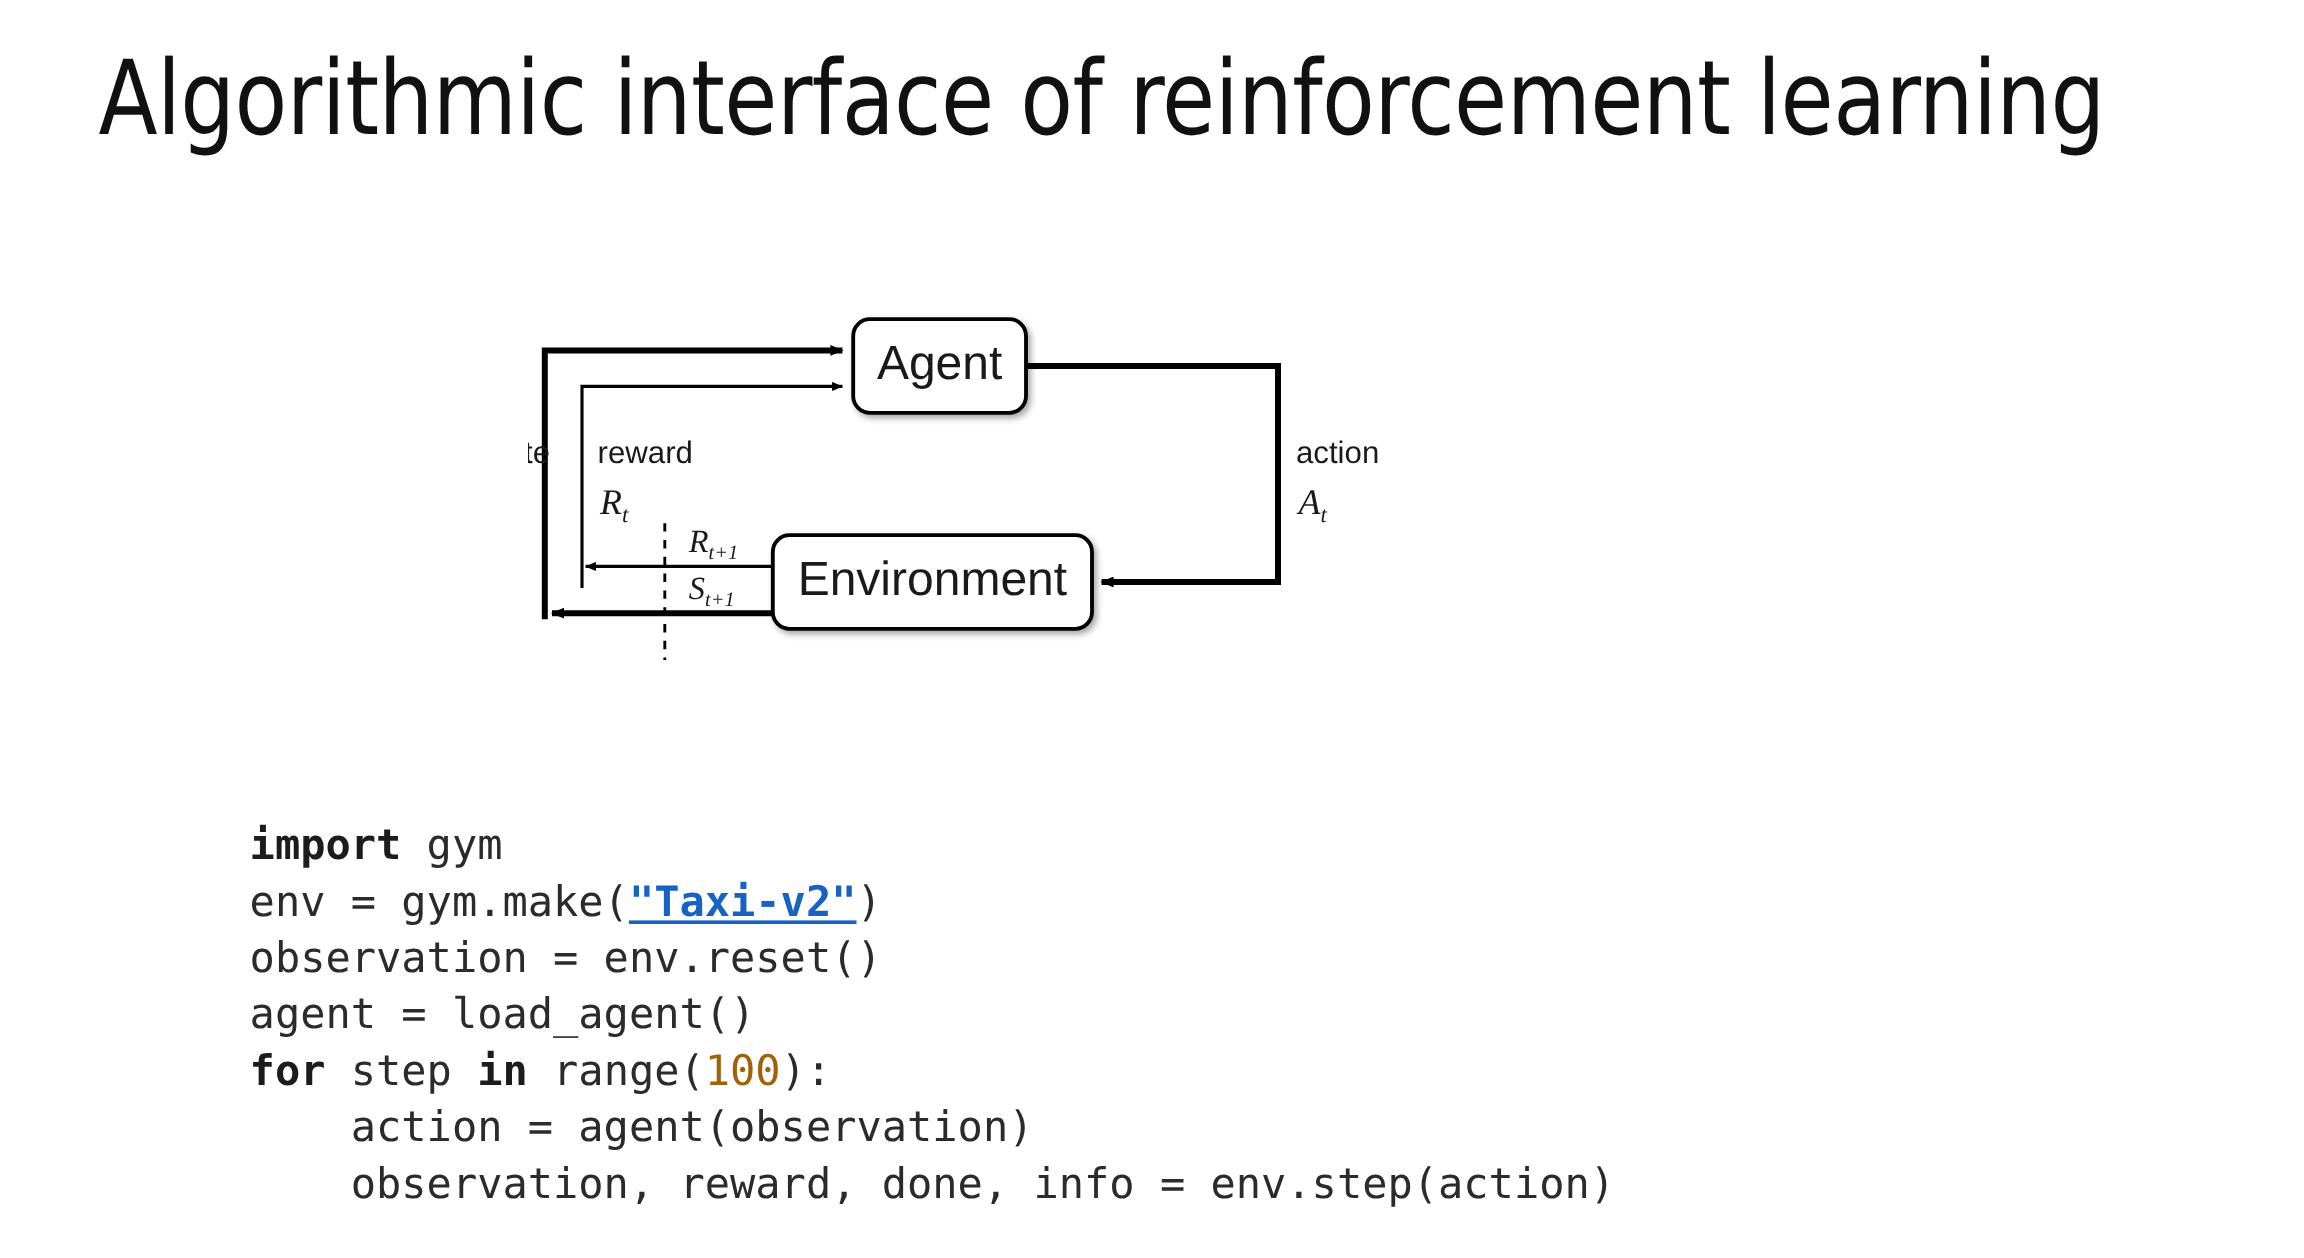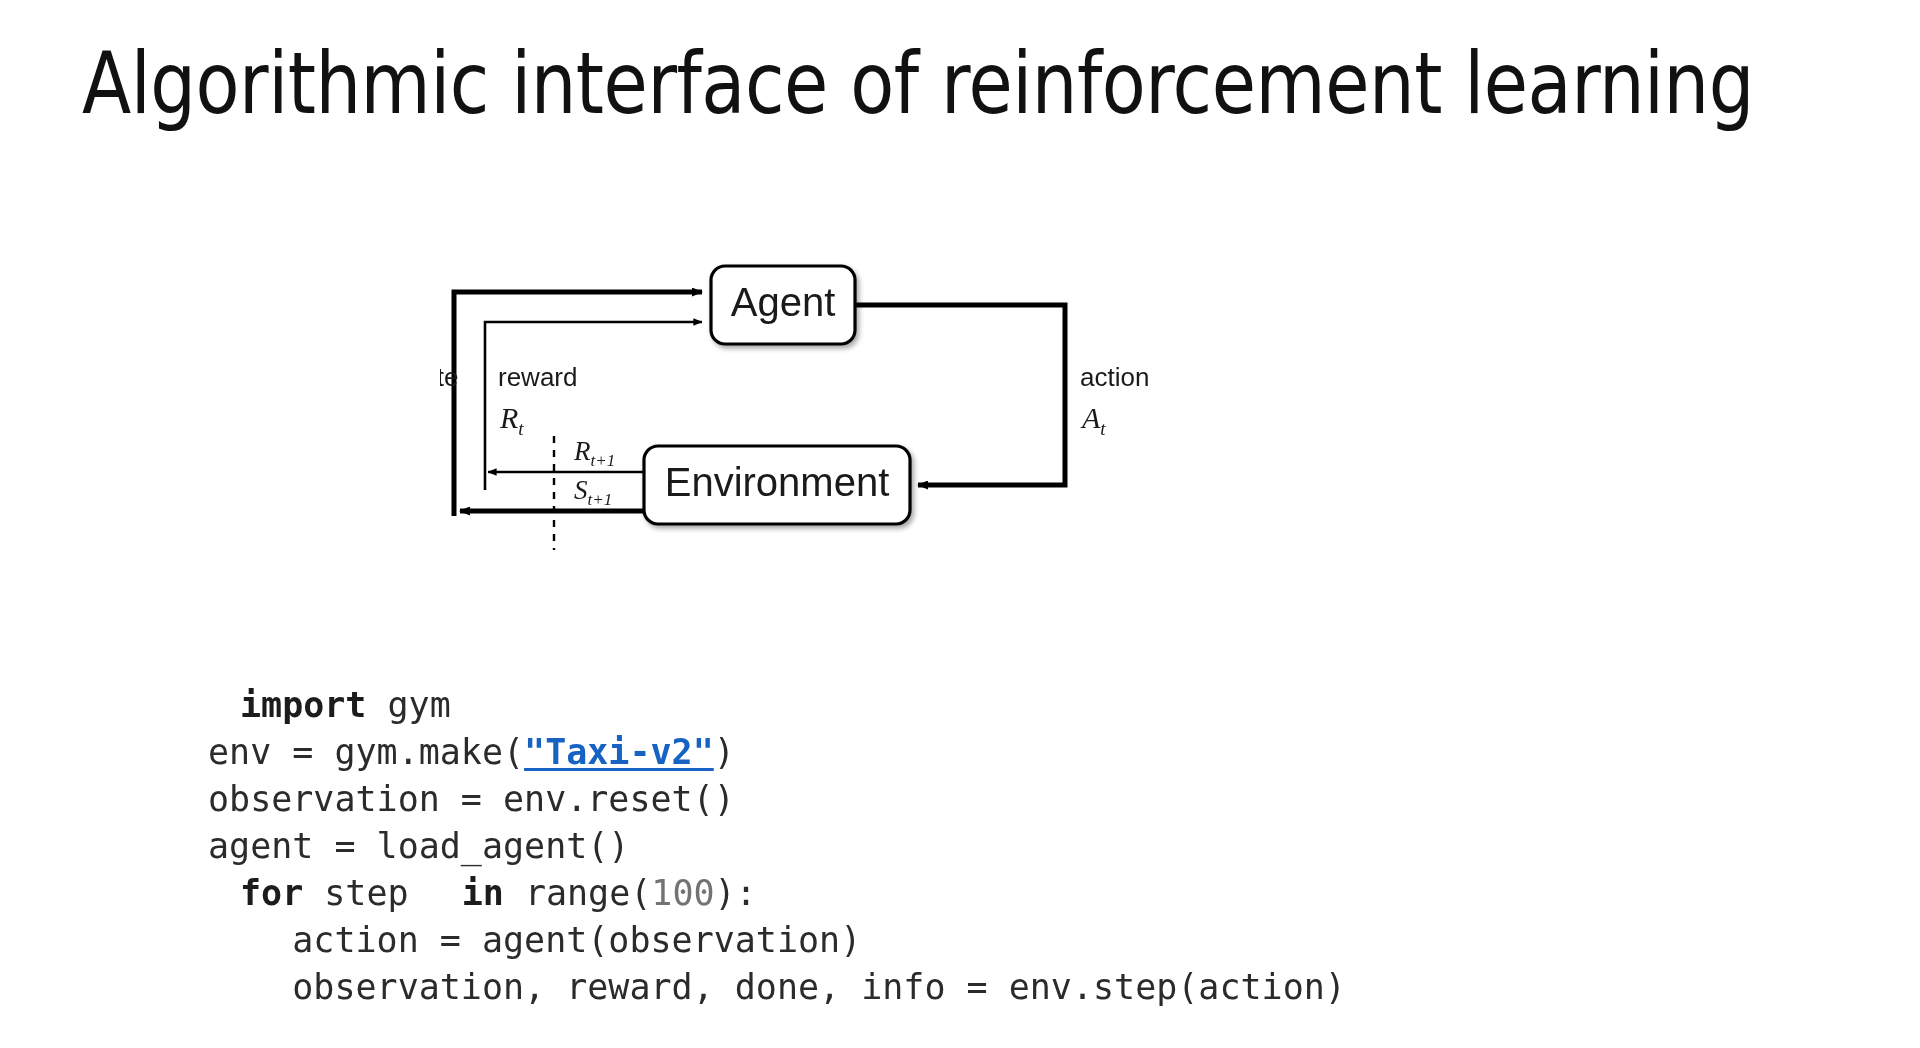--- a/index.html
+++ b/index.html
@@ -55,22 +55,22 @@
     left: 208px;
     top: 682px;
     font-family: "DejaVu Sans Mono", "Liberation Mono", monospace;
     font-size: 35px;
     line-height: 47px;
     color: #2b2b2b;
     white-space: pre;
     letter-spacing: 0px;
   }
   .code-line { white-space: pre; }
-  .kw { font-weight: 700; color: #1c1c1c; margin-left: 32px; }
-  .num { color: #737373; text-align: right; }
+  .kw { font-weight: 700; color: #1c1c1c; }
+  .num { color: #a16207; text-align: right; }
   .lnk {
     color: #1763c4;
     text-decoration: underline;
     text-decoration-thickness: 3px;
     text-underline-offset: 4px;
     font-weight: 700;
     cursor: pointer;
   }
 </style>
 </head>

